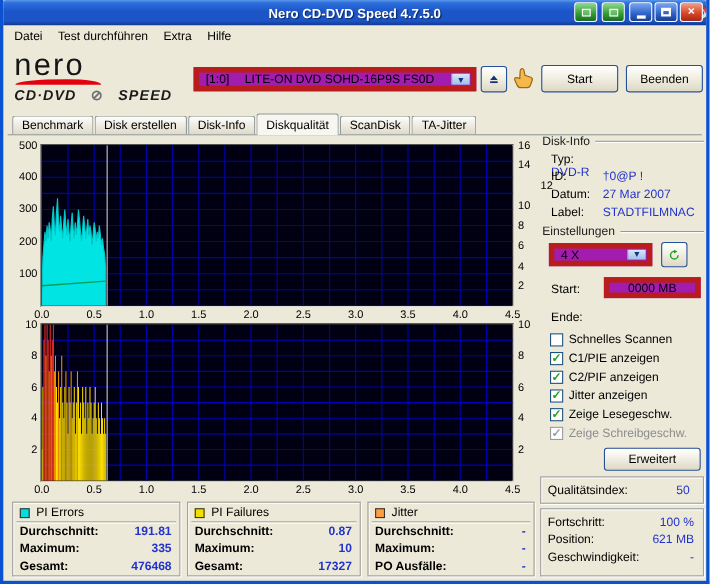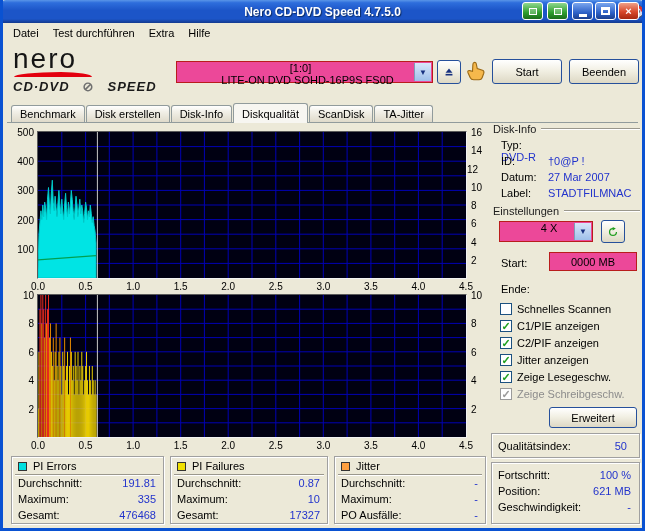--- a/index.html
+++ b/index.html
@@ -40,21 +40,21 @@
   
   .menubar{position:absolute;top:23px;left:0;right:0;height:20px;display:flex;align-items:center;padding-left:3px;}
   .menu-item{padding:3px 7px;}
   
   .logo{position:absolute;left:10px;top:46px;width:158px;height:52px;}
   .logo-nero{font-size:28px;font-weight:normal;letter-spacing:2px;color:#151515;line-height:26px;}
   .logo-swoosh{width:78px;height:5px;background:#E3000F;border-radius:60% 40% 50% 50%/100% 100% 0 0;margin:0 0 2px 1px;}
   .logo-sub{font-size:13px;font-weight:bold;font-style:italic;color:#1a1a1a;letter-spacing:1px;display:flex;align-items:center;gap:12px;}
   .logo-o{color:#707070;margin:0 1px;font-style:normal;}
   
-  .sunken-field{background:#ec4899;border:1px solid #b91c1c;flex-direction:column;}
+  .sunken-field{background:#a21caf;border:5px solid #b91c1c;}
   .drive-combo{position:absolute;left:173px;top:61px;width:257px;height:22px;display:flex;align-items:center;padding-left:6px;}
   .drive-id{margin-right:14px;}
   .combo-btn{
     position:absolute;right:1px;top:1px;bottom:1px;width:17px;
     background:linear-gradient(180deg,#D8E6FA,#9FC0EA);border-left:1px solid #7F9DB9;
     display:flex;align-items:center;justify-content:center;font-size:8px;color:#17317F;
   }
   .xp-btn{
     position:absolute;font-family:"Liberation Sans",sans-serif;font-size:11px;color:#000;
     background:linear-gradient(180deg,#FFFFFF,#F2F0E4 45%,#DDD8C4);
@@ -96,21 +96,21 @@
   .cb-row.disabled .cb-box{border-color:#9A9A9A;}
   .etched-box{position:absolute;border:1px solid #A0A0A0;box-shadow:1px 1px 0 #FFFFFF, inset 1px 1px 0 #FFFFFF;}
   .q-row{display:flex;align-items:center;height:100%;padding:0 12px 0 6px;justify-content:space-between;}
   .p-row{position:absolute;left:6px;right:8px;display:flex;justify-content:space-between;white-space:nowrap;}
   .blue-val{color:#2233CC;}
   
   .stat-box{position:absolute;top:456px;height:68px;border:1px solid #A0A0A0;box-shadow:1px 1px 0 #FFFFFF, inset 1px 1px 0 #FFFFFF;}
   .stat-head{position:absolute;top:3px;left:6px;display:flex;align-items:center;gap:6px;}
   .swatch{width:9px;height:9px;border:1px solid #333;flex:none;}
   .stat-divider{position:absolute;top:17px;left:3px;right:3px;border-top:1px solid #9A978C;border-bottom:1px solid #FFF;height:0;}
-  .stat-row{position:absolute;left:6px;right:7px;display:flex;justify-content:space-between;}
+  .stat-row{position:absolute;left:6px;right:7px;display:flex;justify-content:space-between;font-weight:bold;}
   .stat-row .s-val{color:#2233CC;}
 </style>
 </head>
 <body>
 
 <div class="screen" id="screen">
 
   <div class="titlebar">
     <span class="app-icon">
       <svg viewBox="0 0 16 16" width="15" height="15">
@@ -315,21 +315,21 @@
       </svg>
   </div>
   <div id="chart-labels">
       <span class="axis-label al-r" style="left: 3px; top: 127px;">500</span>
       <span class="axis-label al-r" style="left: 3px; top: 156.2px;">400</span>
       <span class="axis-label al-r" style="left: 3px; top: 185.4px;">300</span>
       <span class="axis-label al-r" style="left: 3px; top: 214.6px;">200</span>
       <span class="axis-label al-r" style="left: 3px; top: 243.8px;">100</span>
       <span class="axis-label al-l" style="left: 468px; top: 127px;">16</span>
       <span class="axis-label al-l" style="left: 468px; top: 145.25px;">14</span>
-      <span class="axis-label al-l" style="left: 464px; top: 163.5px;">12</span>
+      <span class="axis-label al-l" style="left: 484px; top: 163.5px; text-align: center;">12</span>
       <span class="axis-label al-l" style="left: 468px; top: 181.75px;">10</span>
       <span class="axis-label al-l" style="left: 468px; top: 200px;">8</span>
       <span class="axis-label al-l" style="left: 468px; top: 218.25px;">6</span>
       <span class="axis-label al-l" style="left: 468px; top: 236.5px;">4</span>
       <span class="axis-label al-l" style="left: 468px; top: 254.75px;">2</span>
       <span class="axis-label al-c" style="left: 18px; top: 281px;">0.0</span>
       <span class="axis-label al-c" style="left: 65.5556px; top: 281px;">0.5</span>
       <span class="axis-label al-c" style="left: 113.111px; top: 281px;">1.0</span>
       <span class="axis-label al-c" style="left: 160.667px; top: 281px;">1.5</span>
       <span class="axis-label al-c" style="left: 208.222px; top: 281px;">2.0</span>

